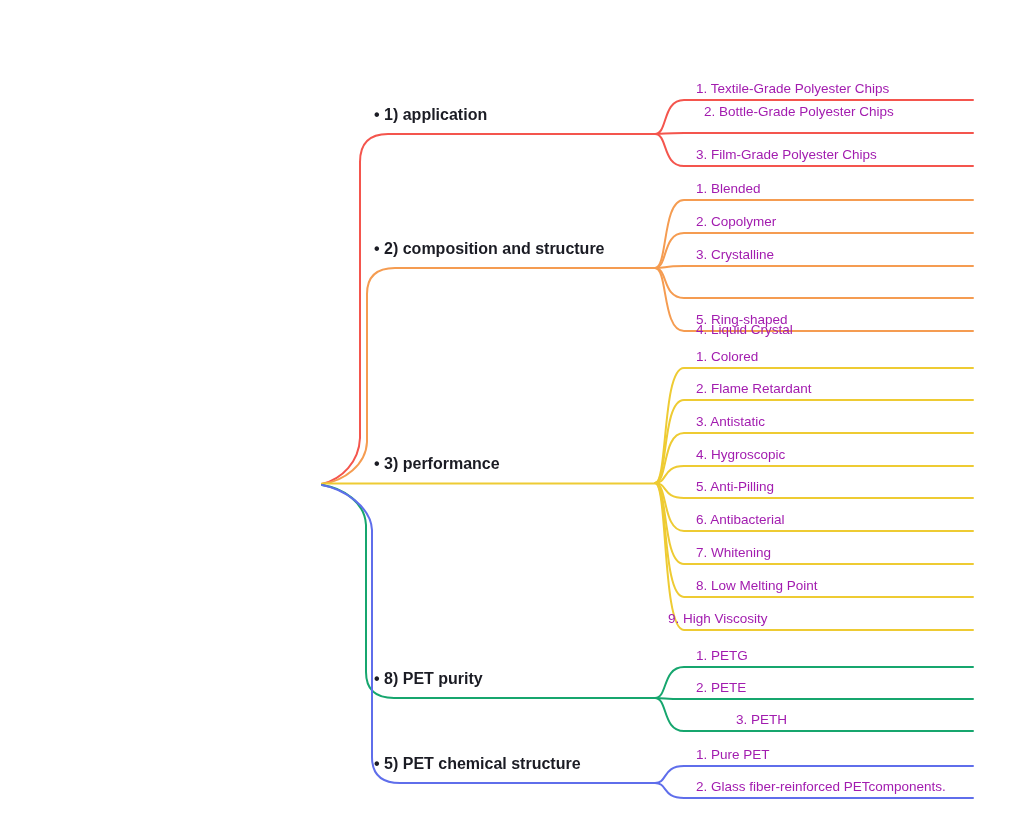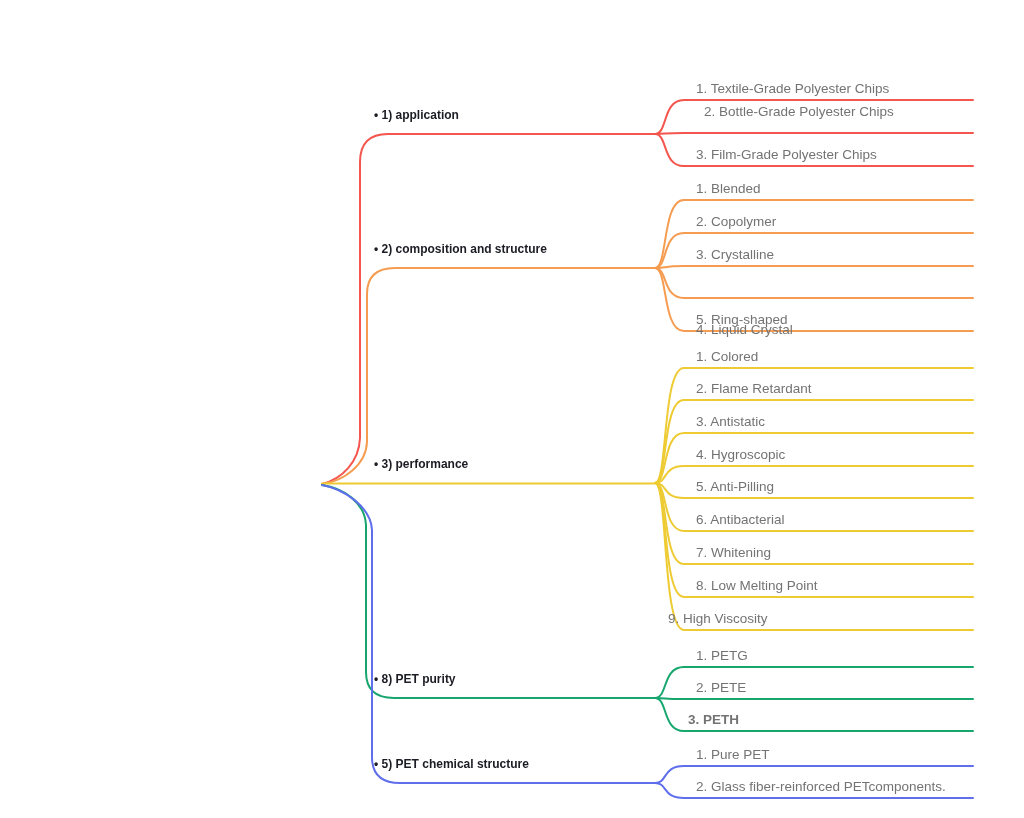--- a/index.html
+++ b/index.html
@@ -18,31 +18,31 @@
     left:10px; top:449px; width:304px;
     text-align:center;
     font-size:25px;
     font-weight:bold;
     letter-spacing:-0.3px;
     line-height:33px;
     color:#1d2342;
   }
   .branch-label {
     position:absolute;
-    font-size:12px;
+    font-size:16px;
     font-weight:bold;
     color:#1b1c24;
     white-space:nowrap;
     height:22px;
     line-height:22px;
   }
   .leaf-label {
     position:absolute;
     font-size:13.5px;
-    color:#737373;
+    color:#a21caf;
     white-space:nowrap;
     height:18px;
     line-height:18px;
   }
 </style>
 </head>
 <body>
 
 <div class="canvas">
 
@@ -104,18 +104,18 @@
   <div class="leaf-label" style="left:696px; top:413px;">3. Antistatic</div>
   <div class="leaf-label" style="left:696px; top:446px;">4. Hygroscopic</div>
   <div class="leaf-label" style="left:696px; top:478px;">5. Anti-Pilling</div>
   <div class="leaf-label" style="left:696px; top:511px;">6. Antibacterial</div>
   <div class="leaf-label" style="left:696px; top:544px;">7. Whitening</div>
   <div class="leaf-label" style="left:696px; top:577px;">8. Low Melting Point</div>
   <div class="leaf-label" style="left:668px; top:610px;">9. High Viscosity</div>
 
   <div class="leaf-label" style="left:696px; top:647px;">1. PETG</div>
   <div class="leaf-label" style="left:696px; top:679px;">2. PETE</div>
-  <div class="leaf-label" style="left:688px; top:711px;font-weight:bold;">3. PETH</div>
+  <div class="leaf-label" style="left:736px; top:711px;">3. PETH</div>
 
   <div class="leaf-label" style="left:696px; top:746px;">1. Pure PET</div>
   <div class="leaf-label" style="left:696px; top:778px;">2. Glass fiber-reinforced PETcomponents.</div>
 
 </div>
 
 </body></html>

